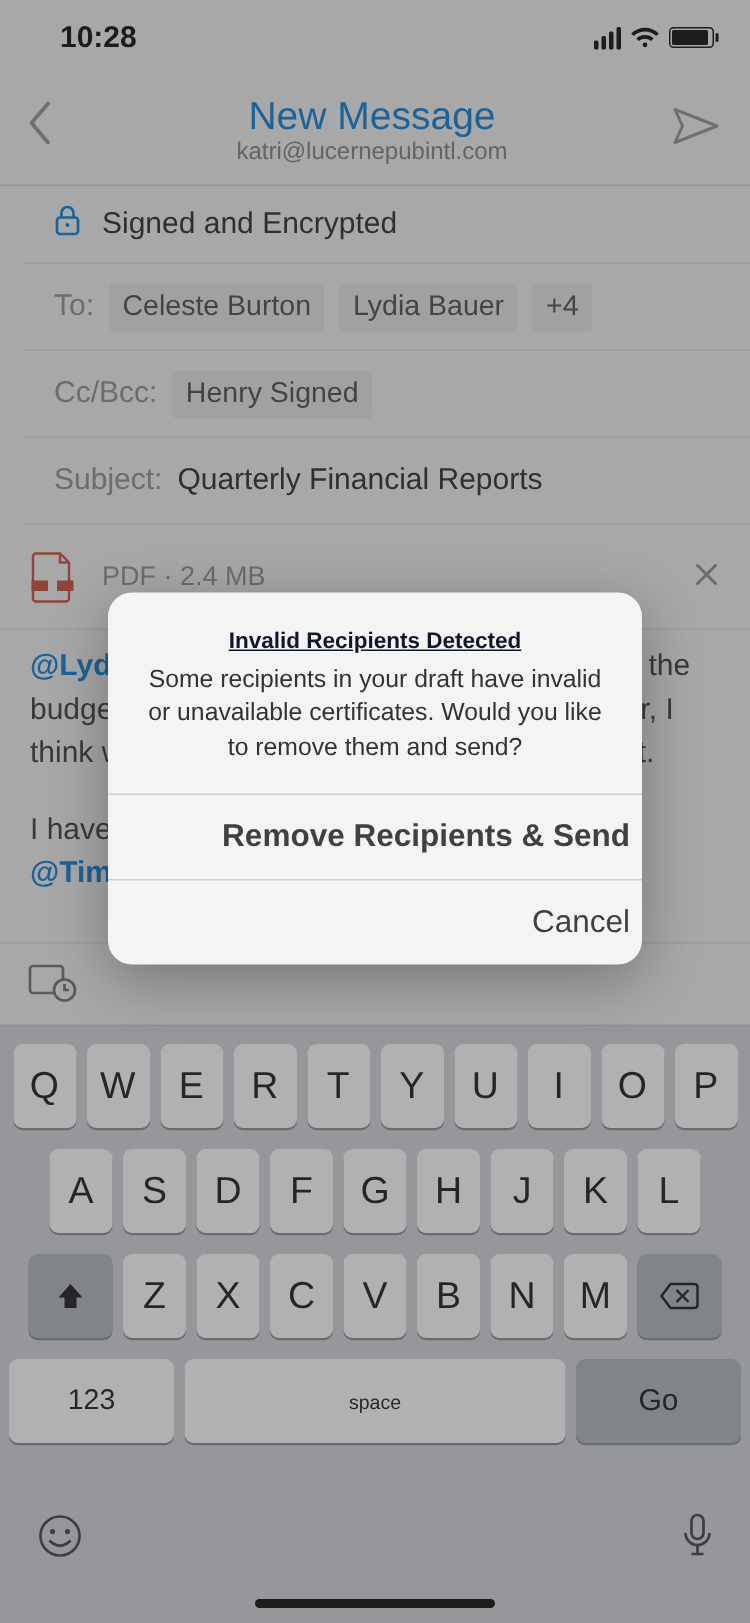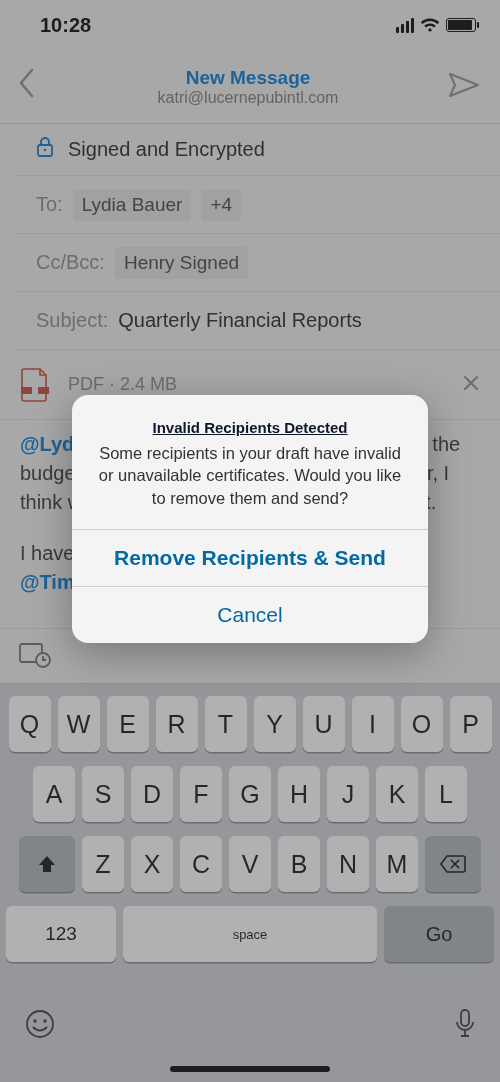--- a/index.html
+++ b/index.html
@@ -15,21 +15,21 @@
   .signal-bars span:nth-child(2){height:9px}
   .signal-bars span:nth-child(3){height:12px}
   .signal-bars span:nth-child(4){height:15px}
   .battery { width: 30px; height: 14px; border: 1.5px solid #000; border-radius: 3px; position: relative; }
   .battery::after { content: ""; position: absolute; right: -4px; top: 3px; width: 2.5px; height: 6px; background: #000; border-radius: 1px; }
   .battery .fill { position: absolute; left: 1px; top: 1px; bottom: 1px; width: 24px; background: #000; border-radius: 1px; }
 
   
   .header { position: absolute; top: 50px; left: 0; right: 0; height: 74px; display: flex; align-items: center; justify-content: space-between; padding: 0 18px; border-bottom: 1px solid #cfcfd0; }
   .header-center { text-align: center; flex: 1; }
-  .header-title { color: #0078d4; font-weight: 700; font-size: 19px; }
+  .header-title { color: #0078d4; font-weight: 400; font-size: 26px; }
   .header-sub { color: #7a7a7c; font-size: 16px; }
   .back-chev { color: #999; font-size: 34px; width: 30px; }
   .send-btn { width: 34px; color: #999; }
 
   
   .row { position: absolute; left: 16px; right: 0; border-bottom: 1px solid #dcdcdd; display: flex; align-items: center; padding: 0 20px; font-size: 20px; color: #5a5a5c; }
   .row.signed { top: 124px; height: 52px; gap: 14px; color: #222; }
   .lock-icon { color: #0078d4; }
   .row.to { top: 176px; height: 58px; gap: 10px; }
   .row.cc { top: 234px; height: 58px; gap: 10px; }
@@ -68,21 +68,21 @@
   .home-indicator { position: absolute; bottom: 10px; left: 50%; transform: translateX(-50%); width: 160px; height: 6px; background: #000; border-radius: 4px; }
 
   
   .dim { position: absolute; inset: 0; background: rgba(70,70,70,0.42); }
 
   
   .alert { position: absolute; left: 72px; right: 72px; top: 395px; background: #f4f4f5; border-radius: 16px; overflow: hidden; box-shadow: 0 10px 40px rgba(0,0,0,0.3); }
   .alert-body { padding: 24px 22px 20px; text-align: center; }
   .alert-title { font-weight: 600; font-size: 15px; color: #0f172a; margin-bottom: 6px; text-decoration: underline; }
   .alert-msg { font-size: 16.5px; color: #333; line-height: 1.35; }
-  .alert-btn { border-top: 1px solid #cfcfd0; color: #0369a1; text-align: center; padding: 16px 24px; font-size: 21px; }
+  .alert-btn { border-top: 1px solid #cfcfd0; color: #404040; text-align: right; padding: 16px 8px; font-size: 21px; }
   .alert-btn.primary { font-weight: 600; }
 </style>
 </head>
 <body>
 
 <div class="screen">
 
   <div class="status-bar">
     <span>10:28</span>
     <div class="status-right">
@@ -124,20 +124,21 @@
           <rect x="2" y="9" width="14" height="11" rx="2" fill="none" stroke="#0078d4" stroke-width="1.8"></rect>
           <path d="M5 9 V6 a4 4 0 018 0 V9" fill="none" stroke="#0078d4" stroke-width="1.8"></path>
           <circle cx="9" cy="14" r="1.3" fill="#0078d4"></circle>
         </svg>
     </span>
     <span>Signed and Encrypted</span>
   </div>
 
   <div class="row to">
     <span class="lbl">To:</span>
+    <span class="chip">Celeste Burton</span>
     <span class="chip">Lydia Bauer</span>
     <span class="chip">+4</span>
   </div>
 
   <div class="row cc">
     <span class="lbl">Cc/Bcc:</span>
     <span class="chip">Henry Signed</span>
   </div>
 
   <div class="row subject">

